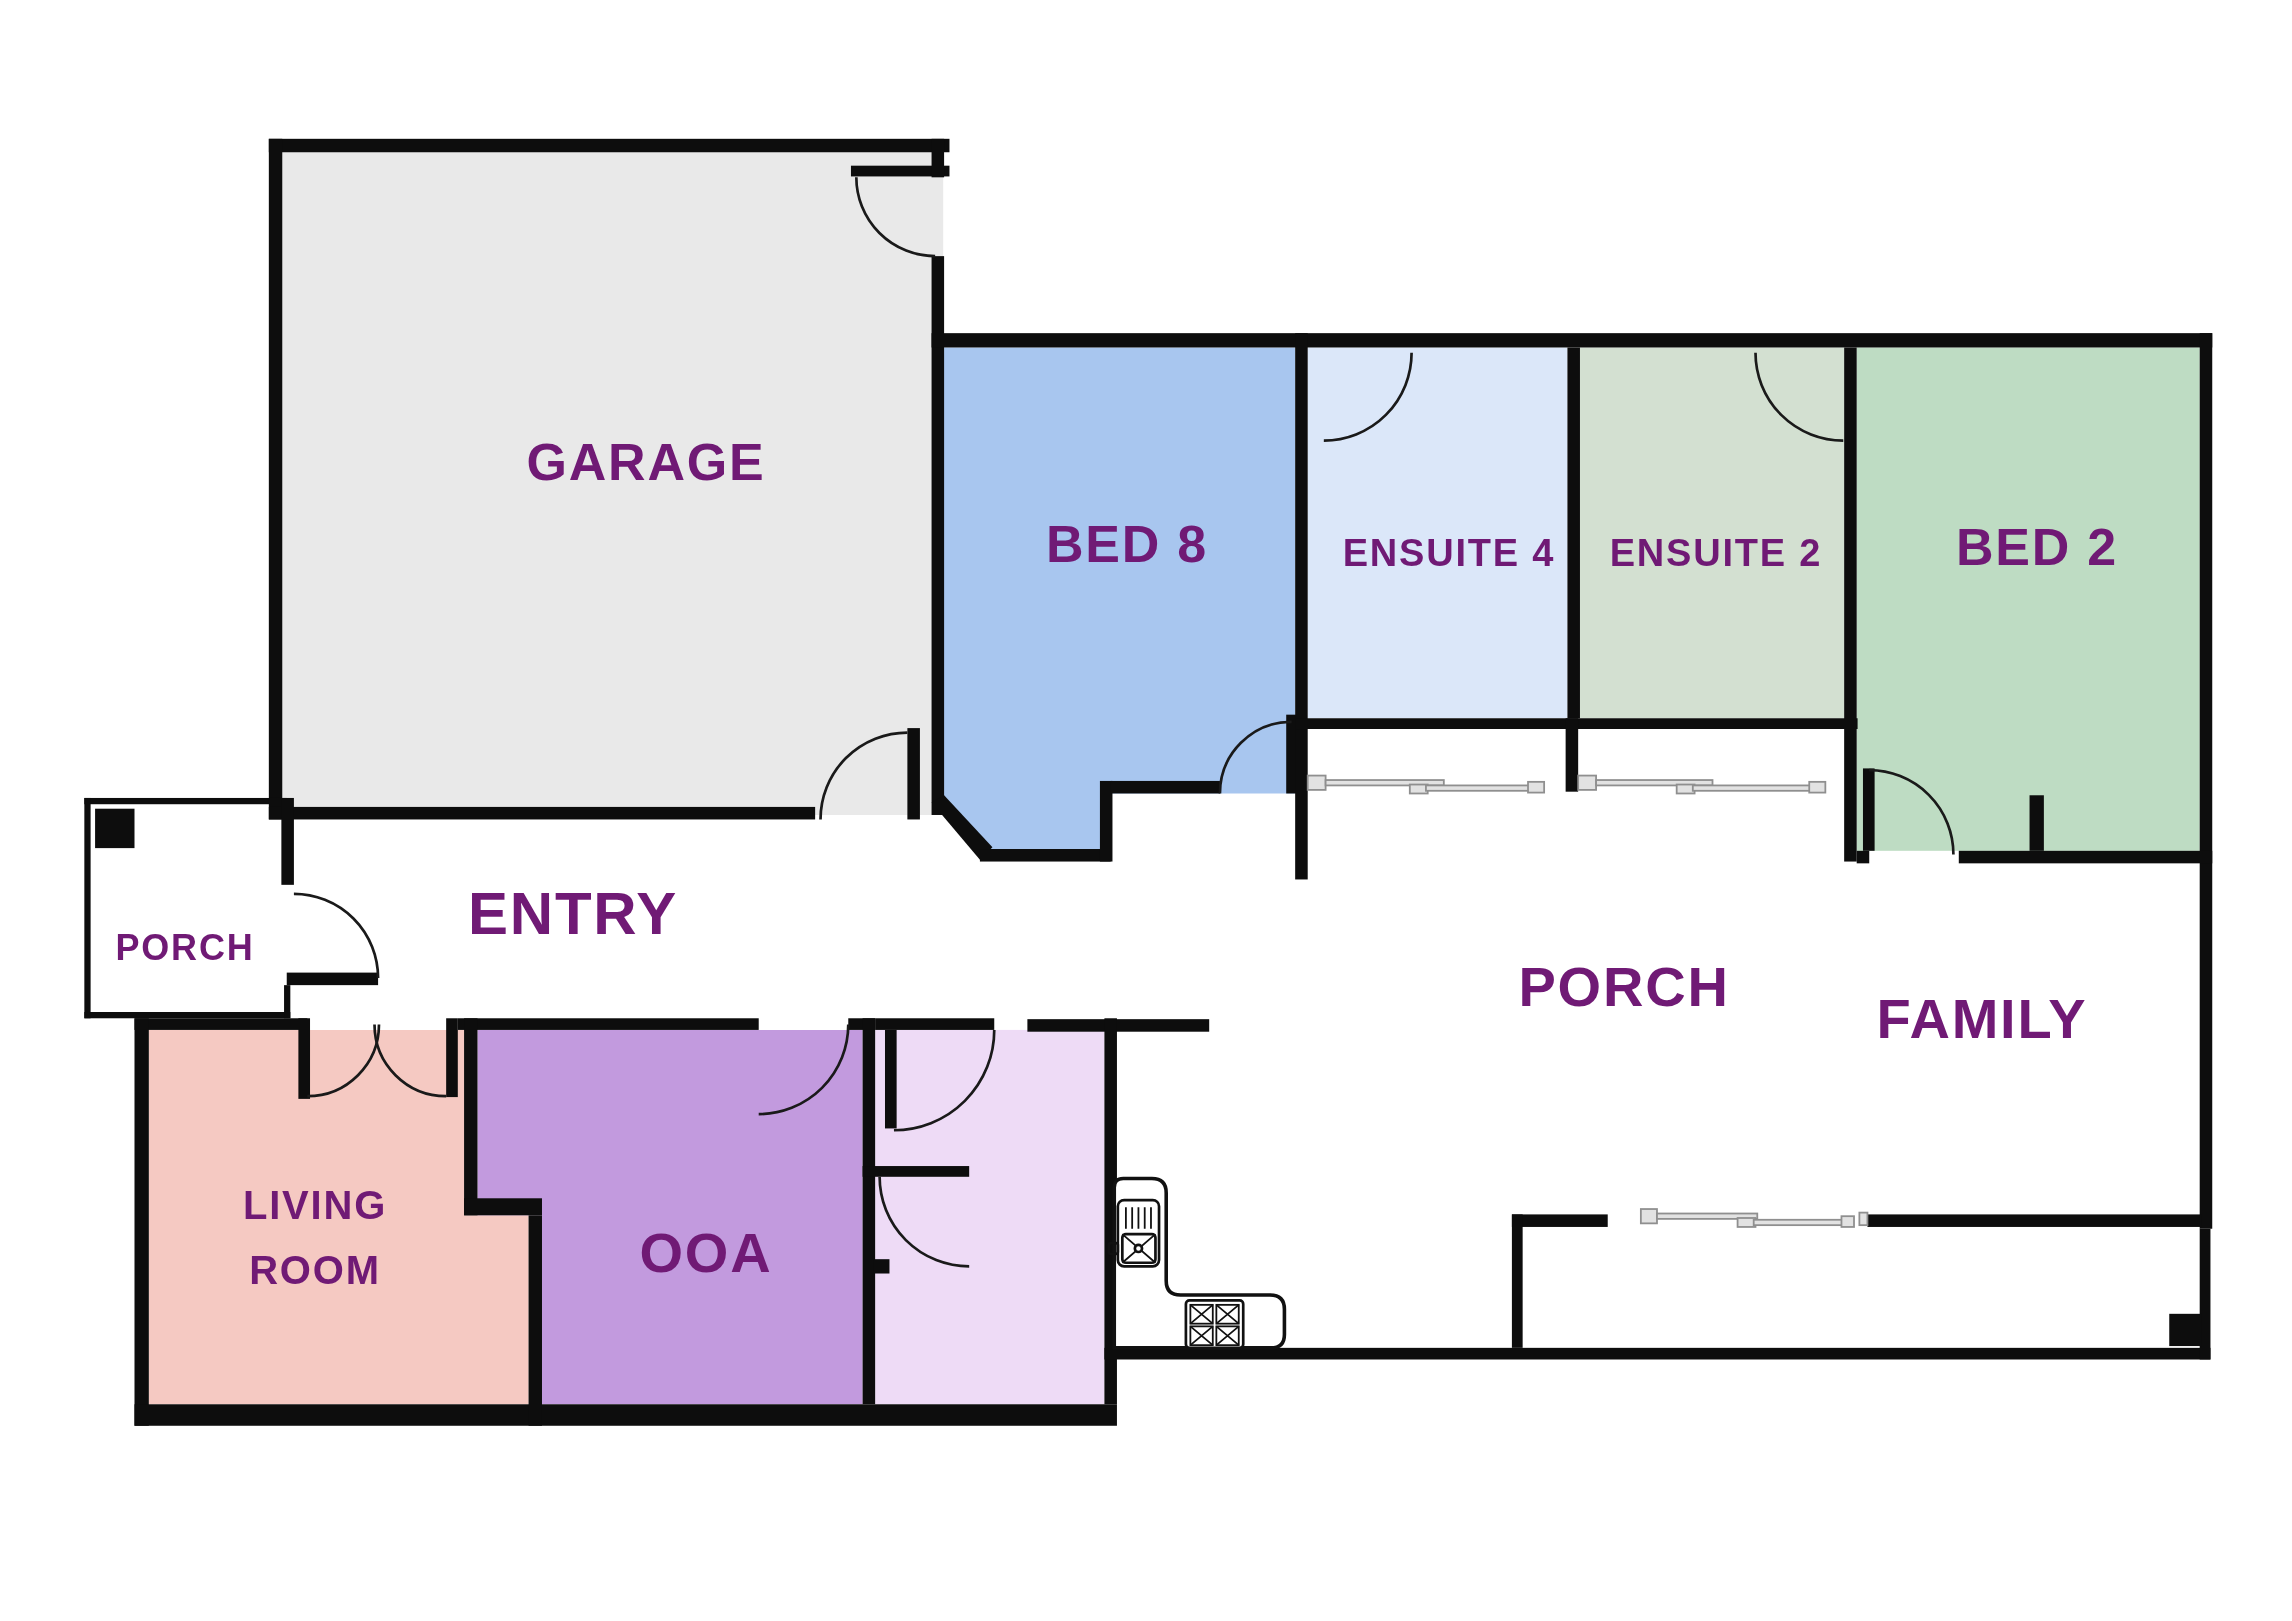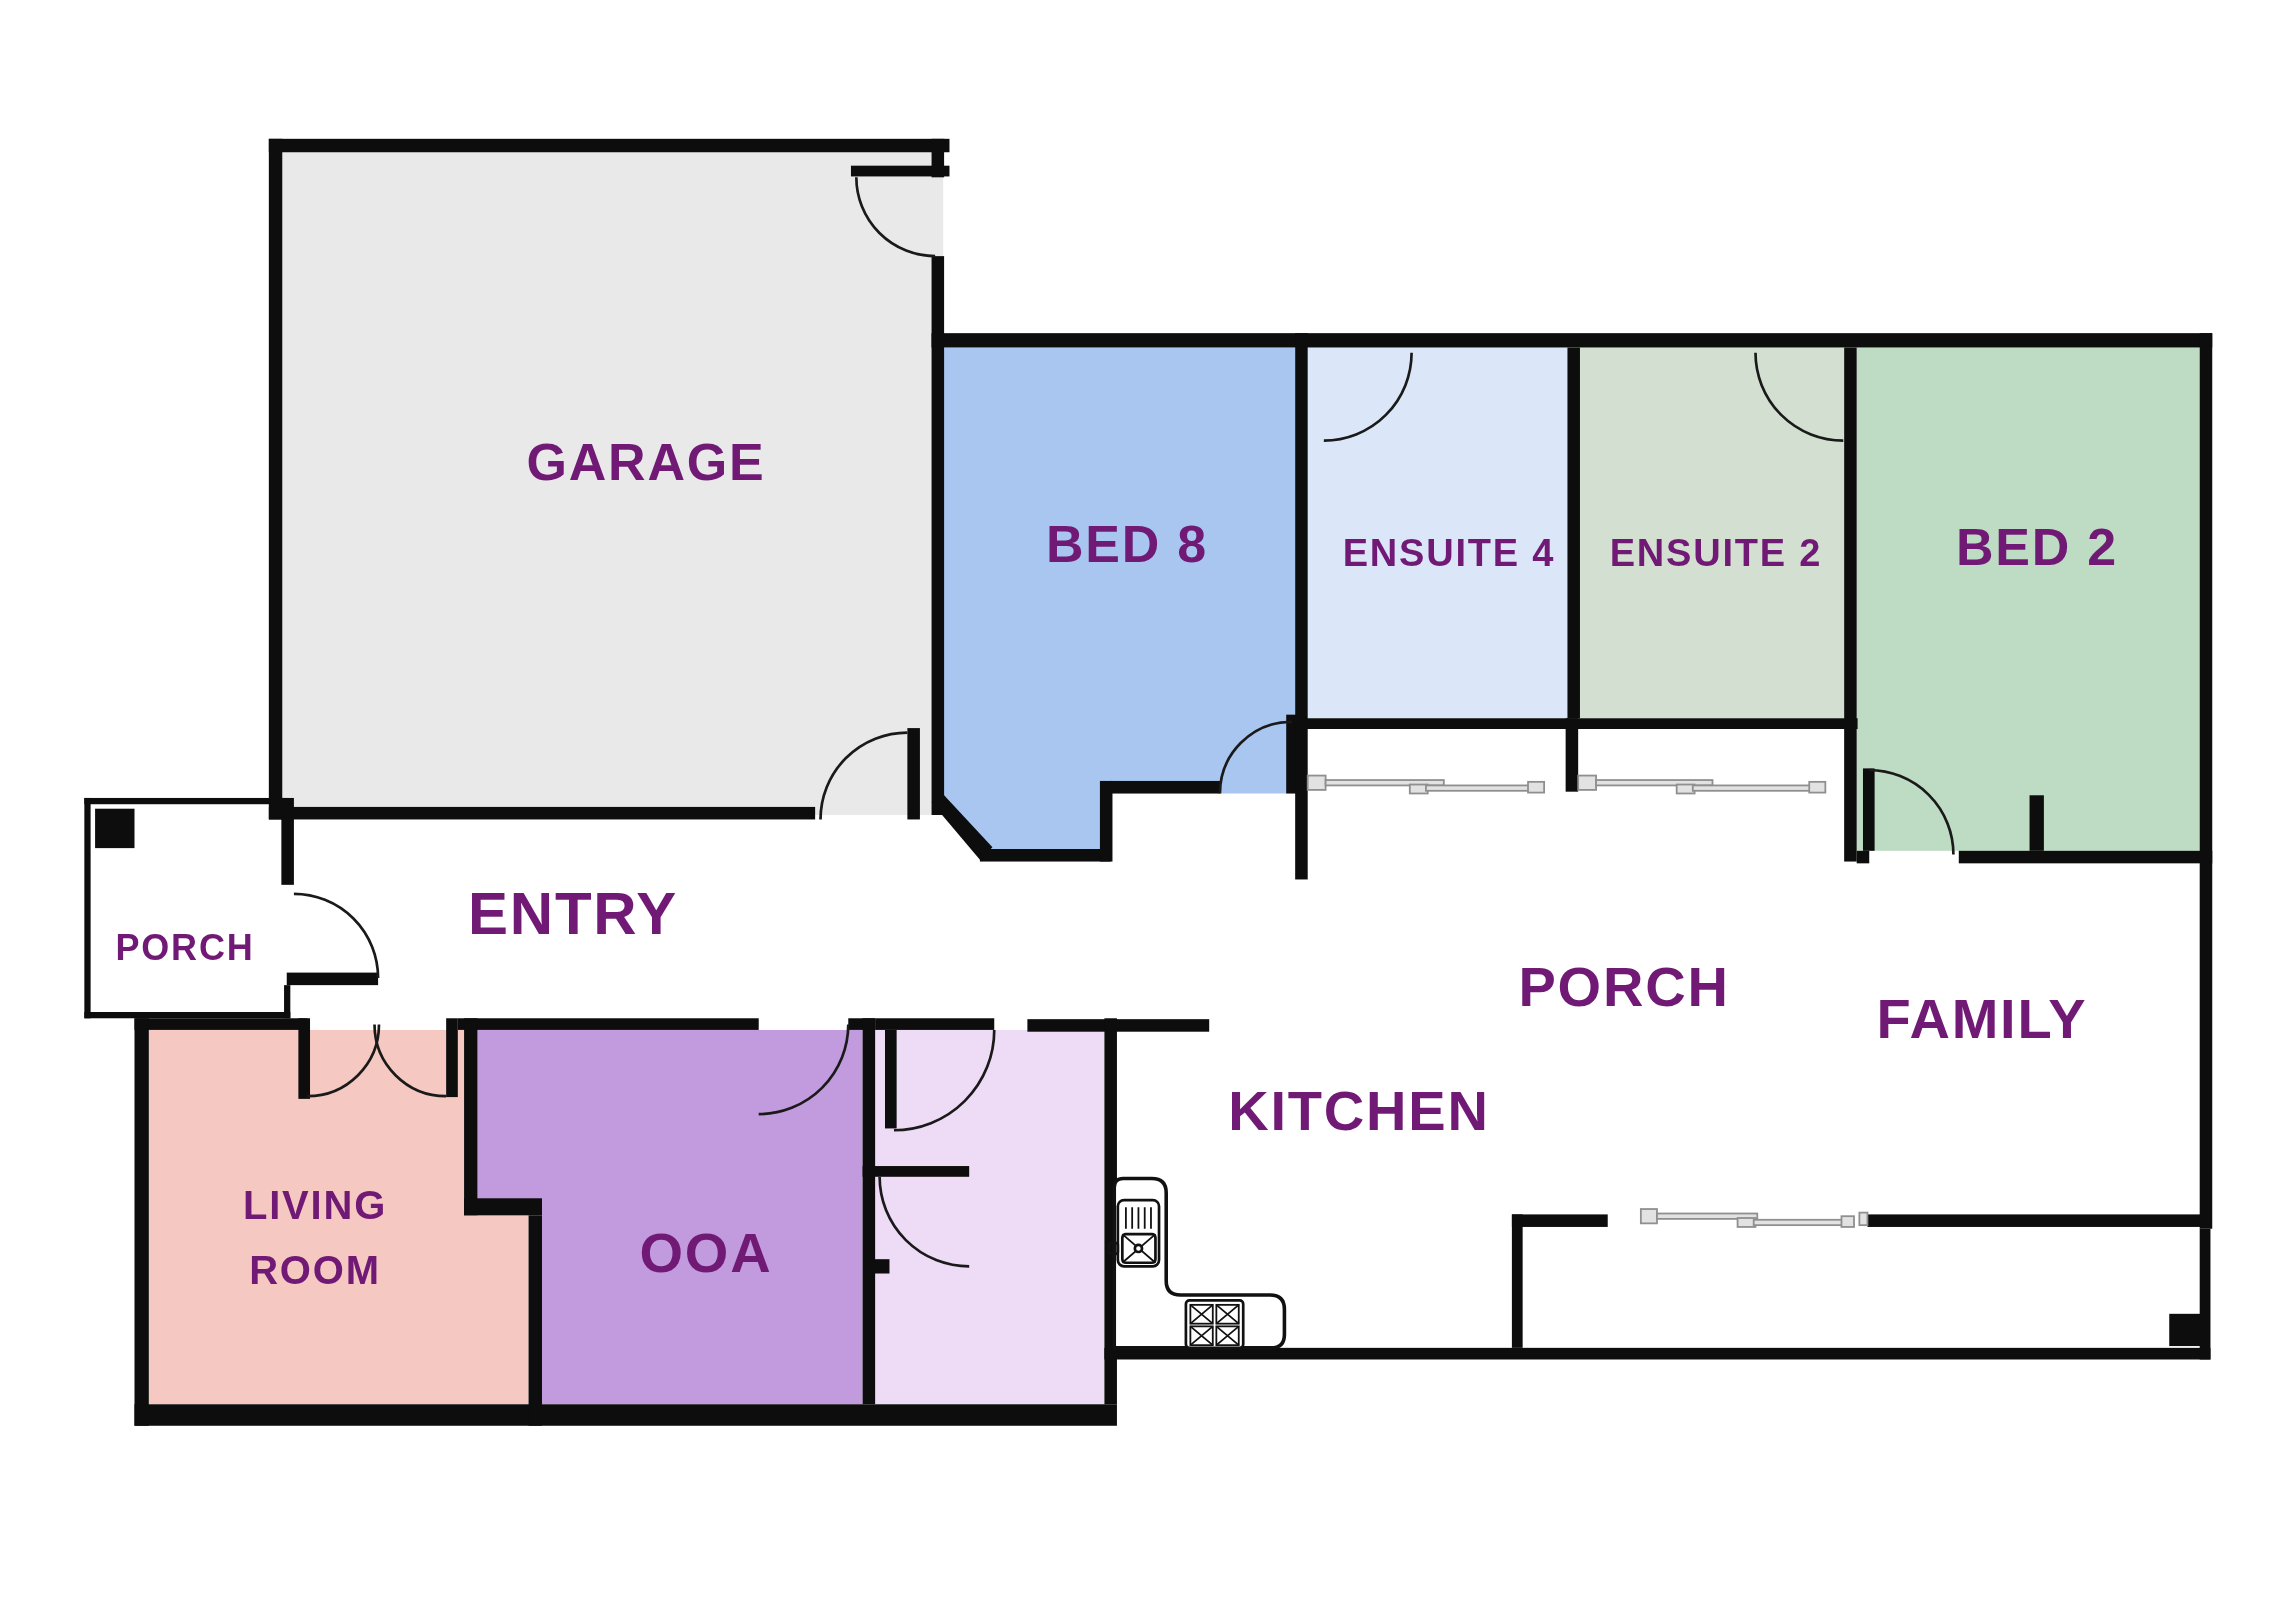--- a/index.html
+++ b/index.html
@@ -162,18 +162,17 @@
 
   <div class="room-label fs58" style="left:646px;top:462px;">GARAGE</div>
   <div class="room-label fs58" style="left:1127px;top:544px;">BED 8</div>
   <div class="room-label fs42" style="left:1449px;top:553px;">ENSUITE 4</div>
   <div class="room-label fs42" style="left:1716px;top:553px;">ENSUITE 2</div>
   <div class="room-label fs58" style="left:2037px;top:547px;">BED 2</div>
   <div class="room-label fs40" style="left:185px;top:926px;">PORCH</div>
   <div class="room-label fs54" style="left:573px;top:913px;">ENTRY</div>
   <div class="room-label fs66" style="left:1624px;top:986px;">PORCH</div>
   <div class="room-label fs66" style="left:1982px;top:1018px;">FAMILY</div>
-  <div class="room-label fs66" style="left:1359px;top:1110px;">KITCHEN</div>
   <div class="room-label fs56" style="left:315px;top:1205px;">LIVING</div>
   <div class="room-label fs56" style="left:315px;top:1270px;">ROOM</div>
   <div class="room-label fs66" style="left:706px;top:1252px;">OOA</div>
 </div>
 
 
 </body></html>

